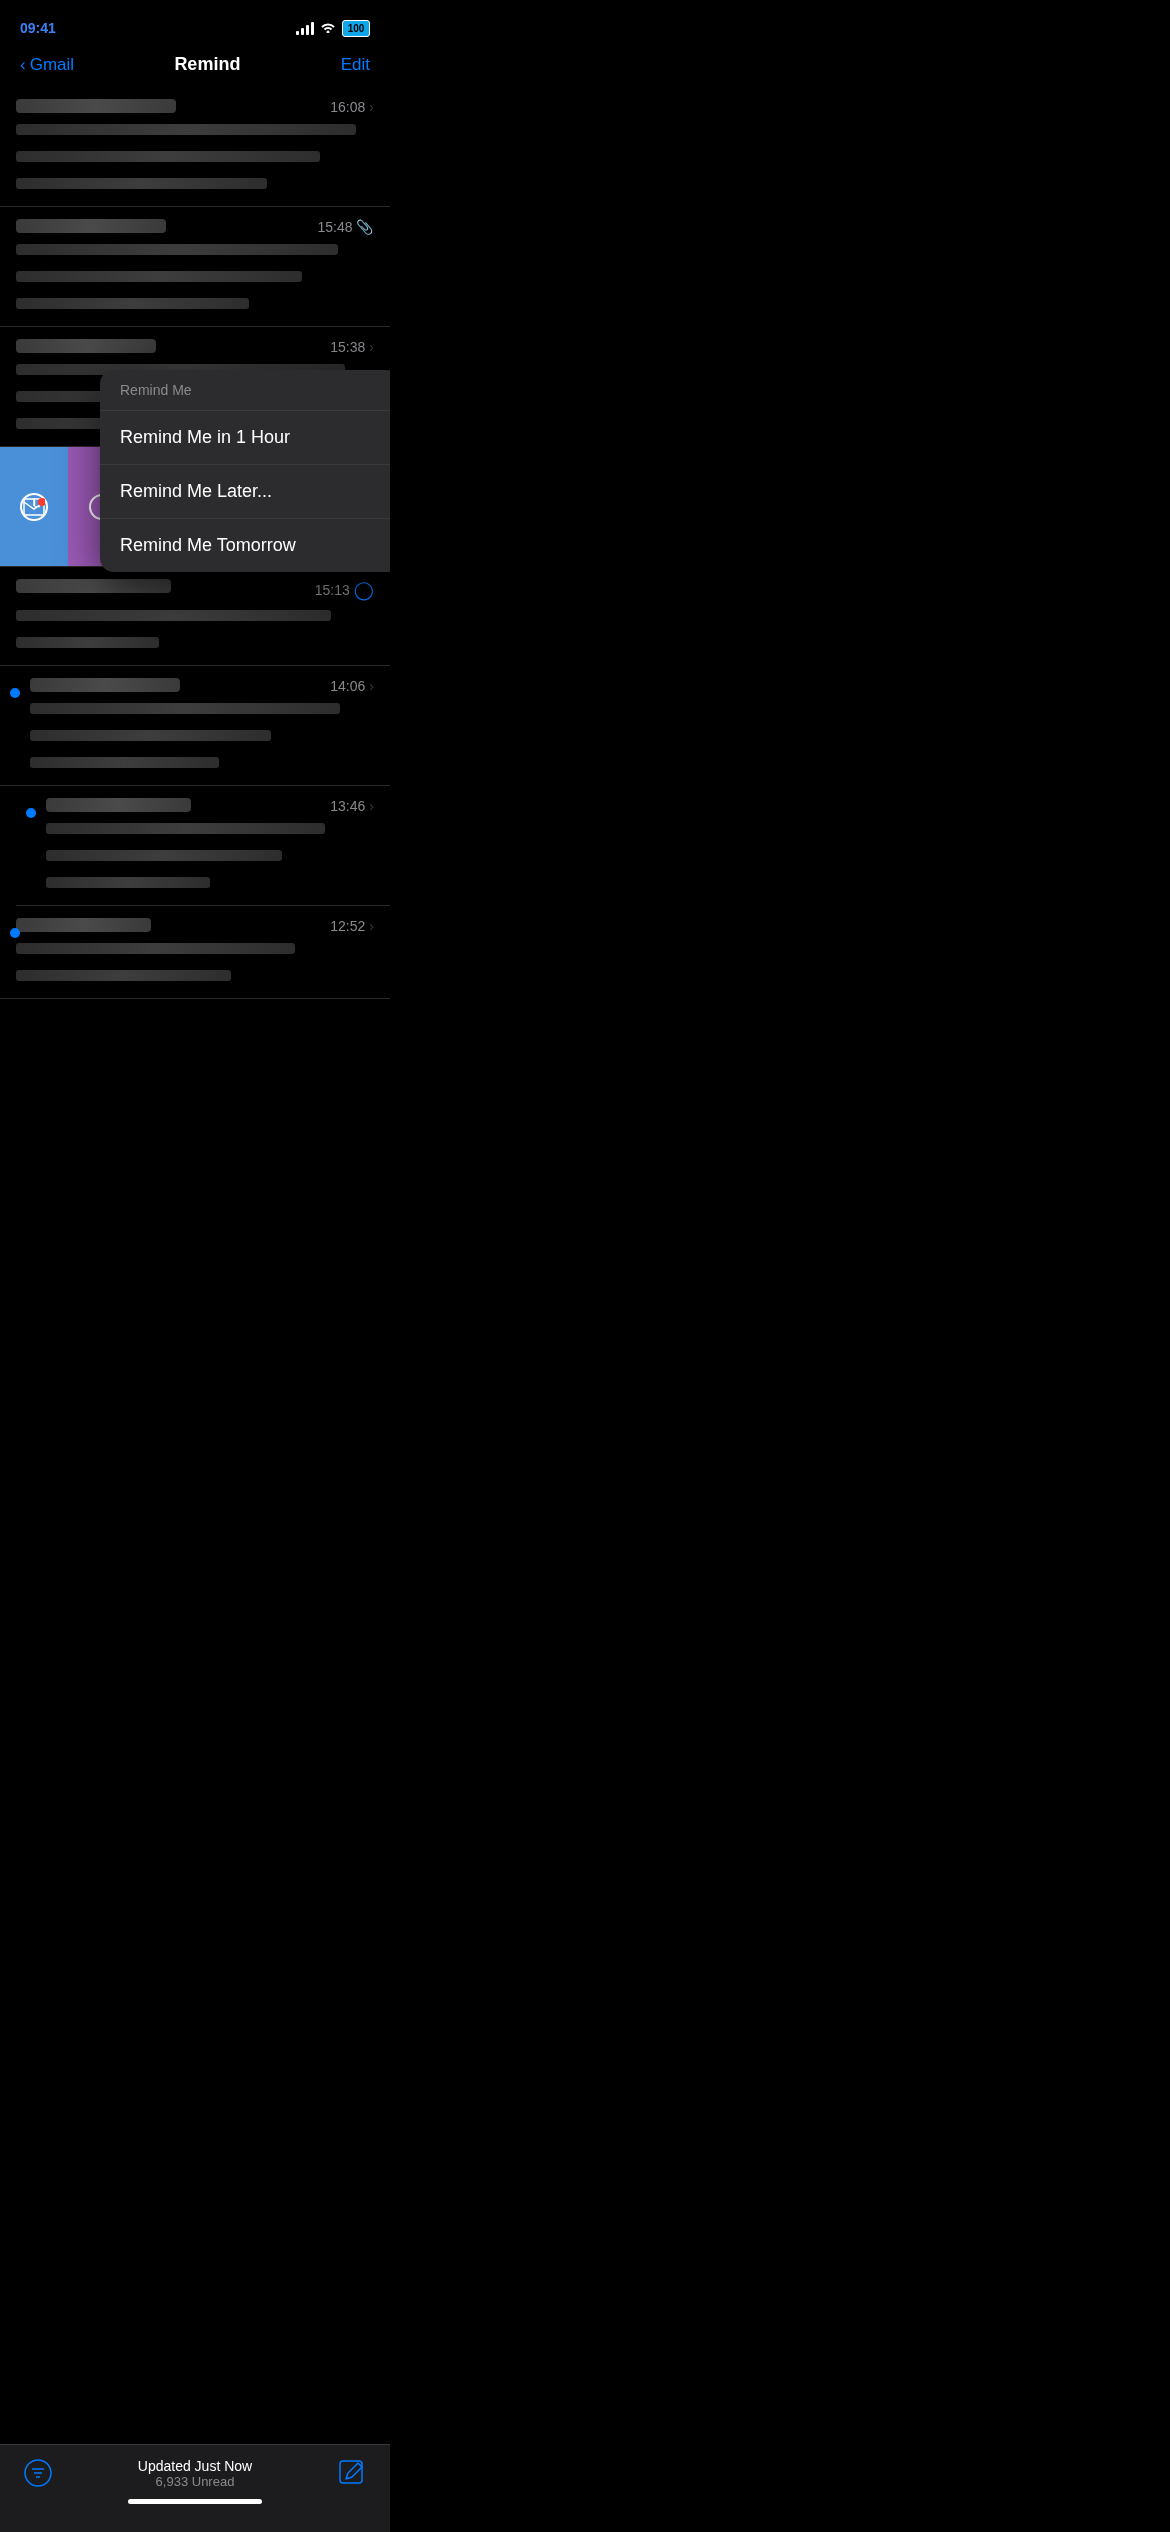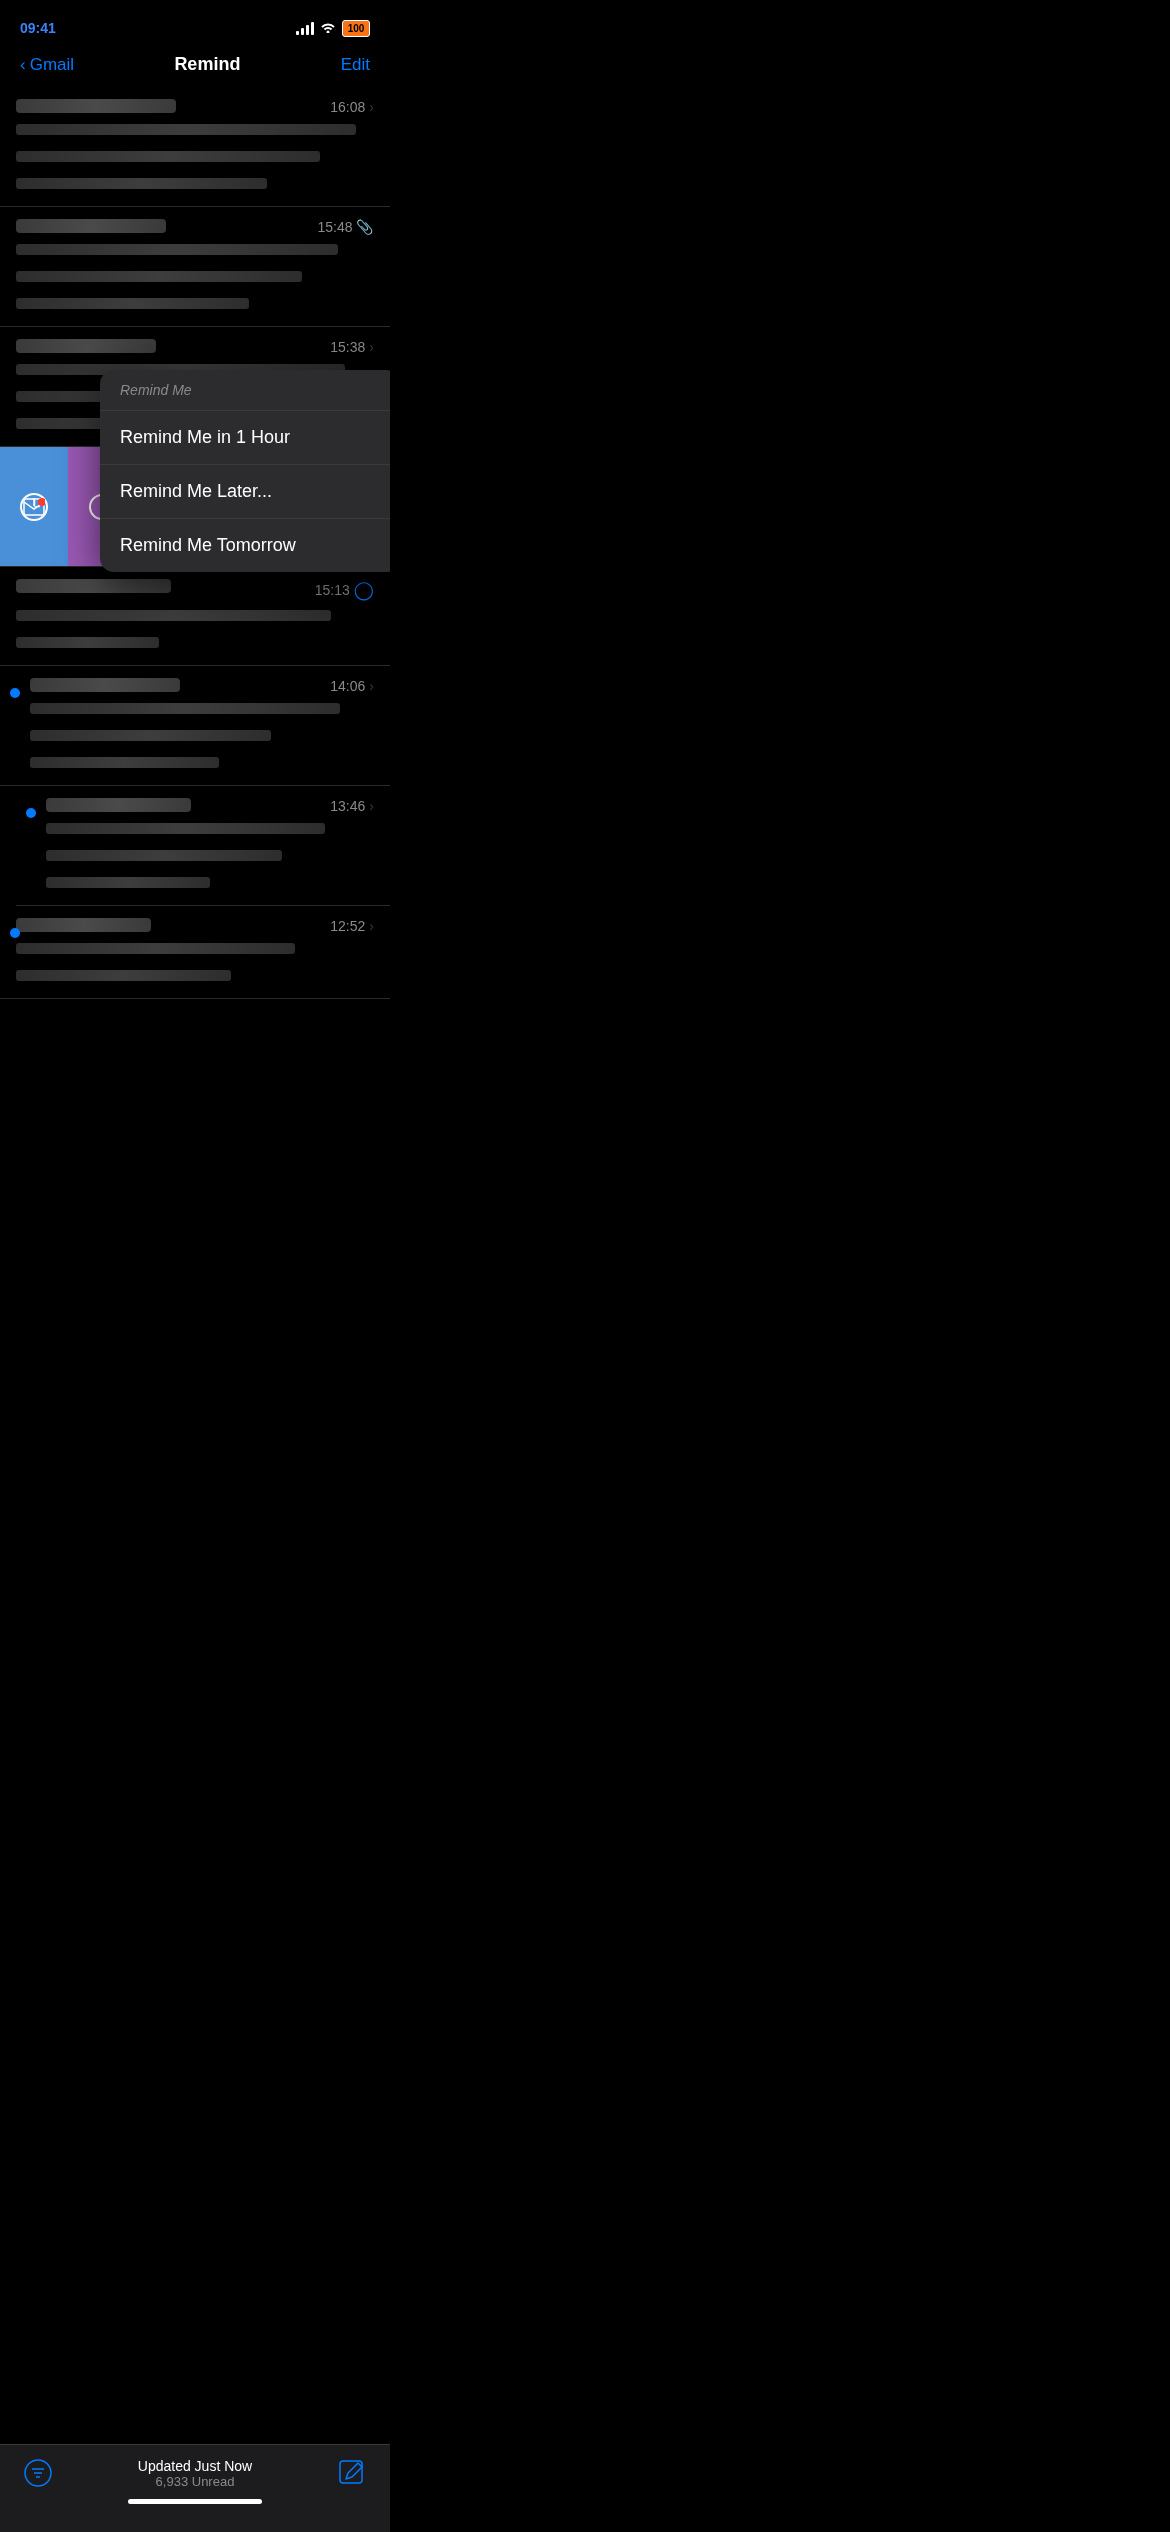--- a/index.html
+++ b/index.html
@@ -55,21 +55,21 @@
     }
 
     .battery-box {
       border: 1.5px solid #fff;
       border-radius: 3px;
       padding: 2px 3px;
       font-size: 10px;
       font-weight: 700;
       color: #fff;
       position: relative;
-      background: #f97316;
+      background: #0ea5e9;
       color: #000;
       min-width: 28px;
       text-align: center;
     }
 
     
     .nav-bar {
       display: flex;
       justify-content: space-between;
       align-items: center;
@@ -240,21 +240,20 @@
       overflow: hidden;
       box-shadow: 0 10px 40px rgba(0,0,0,0.6);
       z-index: 200;
     }
 
     .context-menu-header {
       padding: 12px 20px;
       color: #8a8a8e;
       font-size: 14px;
       border-bottom: 0.5px solid #3a3a3c;
-      font-style: italic;
     }
 
     .context-menu-item {
       padding: 16px 20px;
       font-size: 18px;
       color: #fff;
       border-bottom: 0.5px solid #3a3a3c;
       cursor: pointer;
     }
 

